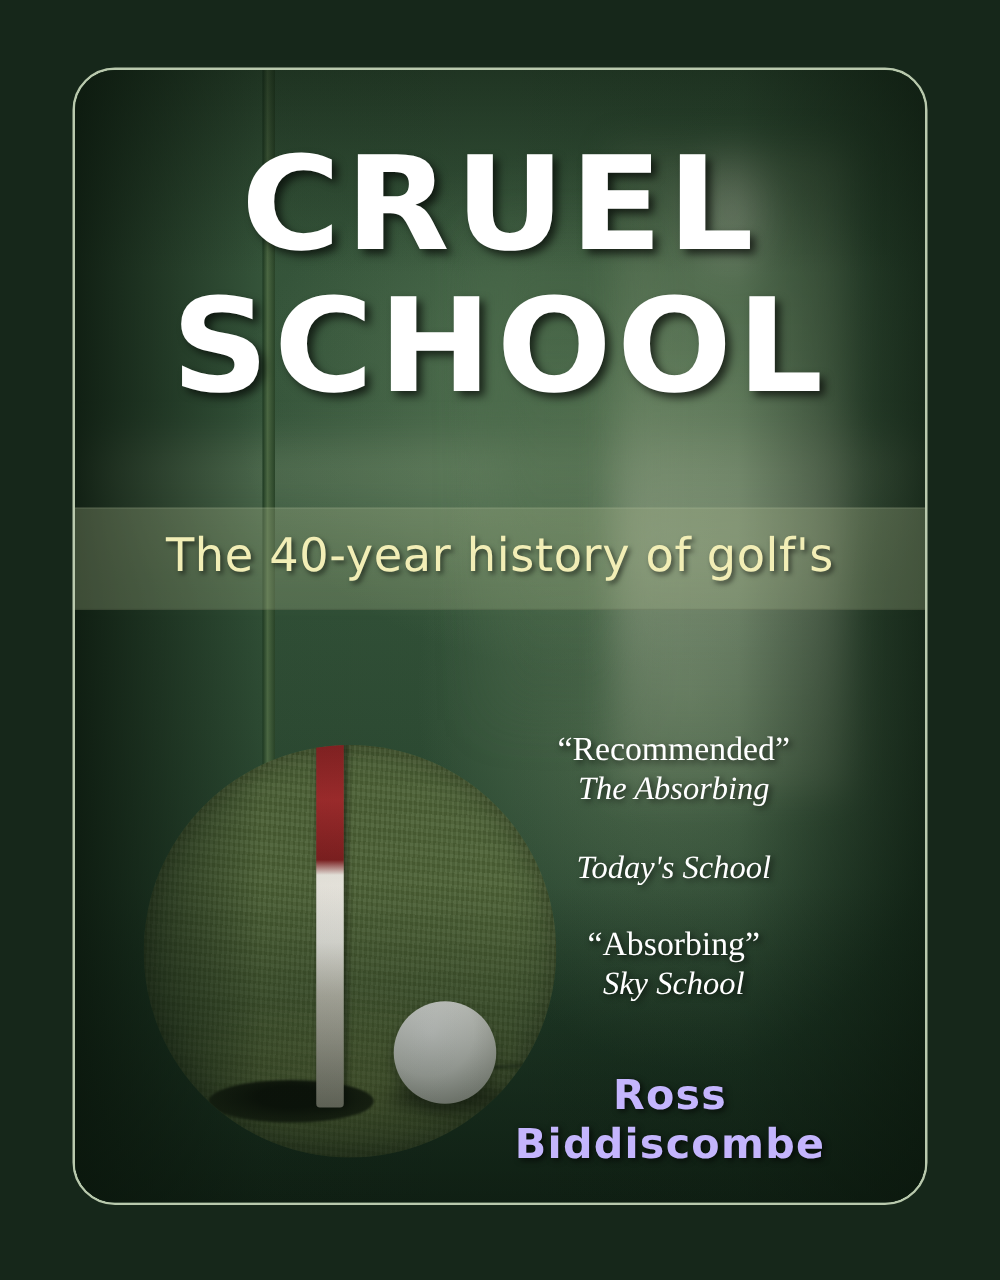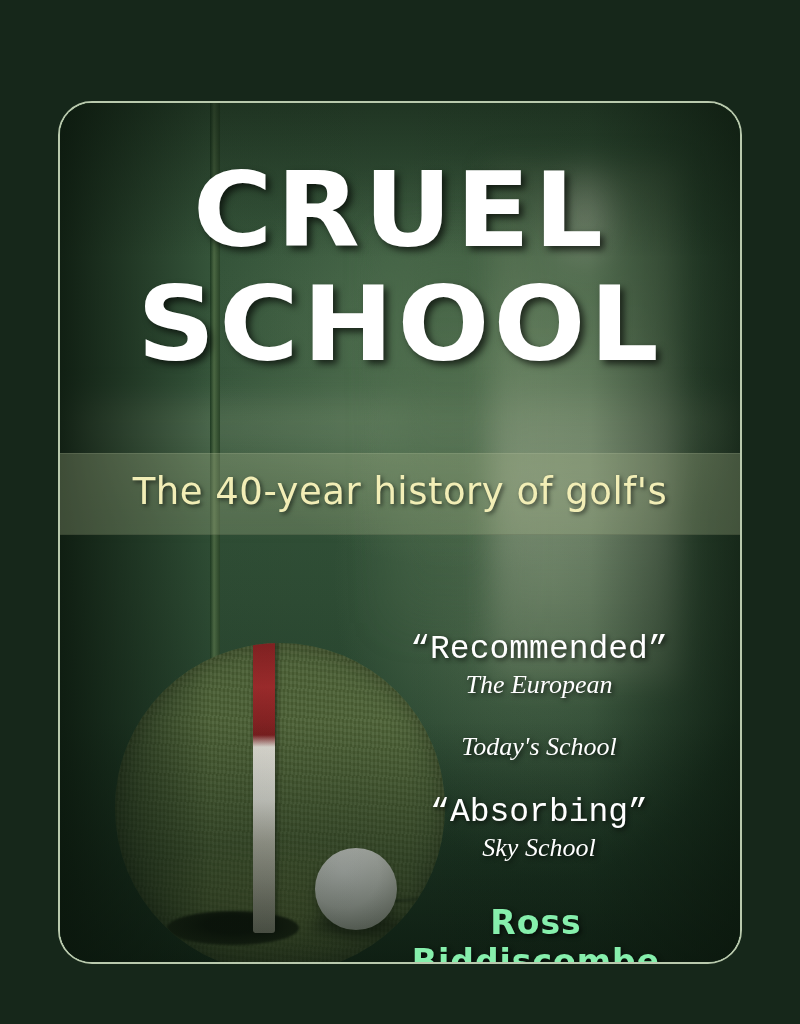--- a/index.html
+++ b/index.html
@@ -26,21 +26,20 @@
   .cover-inner {
     position: absolute;
     left: 58px;
     top: 54px;
     right: 58px;
     bottom: 60px;
     border: 2px solid #b9c9ad;
     border-radius: 34px;
     overflow: hidden;
     background: #2b4430;
-    margin-top: 47px;
   }
 
   
   .photo {
     position: absolute;
     inset: 0;
     background:
       radial-gradient(ellipse 420px 300px at 62% 30%, rgba(120,150,110,0.55), rgba(40,70,45,0) 70%),
       radial-gradient(ellipse 300px 420px at 72% 55%, rgba(150,175,135,0.40), rgba(40,70,45,0) 72%),
       linear-gradient(180deg, #3a5a3e 0%, #34543a 38%, #2e4c34 58%, #24412c 78%, #1d3726 100%);
@@ -226,38 +225,38 @@
     position: absolute;
     right: 36px;
     top: 528px;
     width: 330px;
     text-align: center;
     color: #ffffff;
     text-shadow: 2px 2px 5px rgba(0,0,0,0.7);
   }
   .quote-group { margin-bottom: 30px; }
   .quote-text {
-    font-family: Liberation Mono, monospace;
-    font-size: 33px;
+    font-family: Liberation Serif, serif;
+    font-size: 27px;
     line-height: 1.15;
   }
   .quote-source {
     font-family: "Liberation Serif", serif;
     font-style: italic;
     font-size: 26px;
     line-height: 1.25;
   }
 
   .author {
     position: absolute;
     right: 34px;
     top: 800px;
     width: 340px;
     text-align: center;
-    color: #86efac;
+    color: #c4b5fd;
     font-family: "DejaVu Sans", sans-serif;
     font-weight: bold;
     font-size: 33px;
     letter-spacing: 1px;
     text-shadow: 2px 2px 5px rgba(0,0,0,0.7);
   }
 </style>
 </head>
 <body>
 
@@ -287,21 +286,21 @@
       <div class="title-line second">SCHOOL</div>
     </div>
 
     <div class="subtitle-band">
       <div class="subtitle-line">The 40-year history of golf's</div>
     </div>
 
     <div class="quotes">
       <div class="quote-group">
         <div class="quote-text">“Recommended”</div>
-        <div class="quote-source">The European</div>
+        <div class="quote-source">The Absorbing</div>
       </div>
       <div class="quote-group">
         <div class="quote-source">Today's School</div>
       </div>
       <div class="quote-group">
         <div class="quote-text">“Absorbing”</div>
         <div class="quote-source">Sky School</div>
       </div>
     </div>
 

